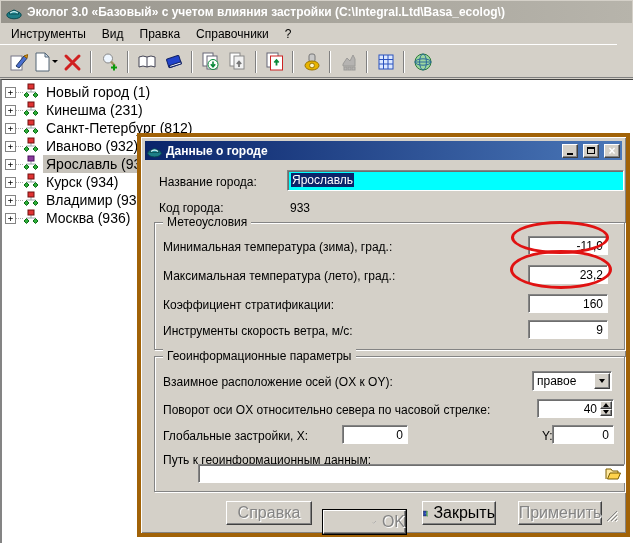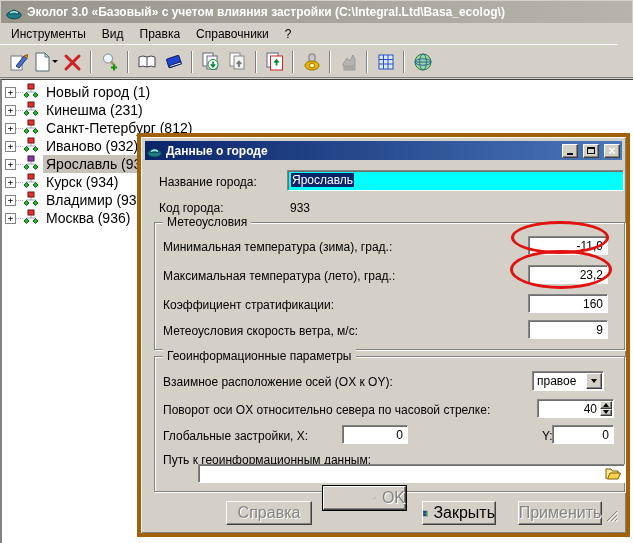--- a/index.html
+++ b/index.html
@@ -361,28 +361,28 @@
       <span class="lbl" style="left:145px; top:41px;">933</span>
 
       <div class="group" style="left:9px; top:62px; width:471px; height:128px;">
         <span class="group-title">Метеоусловия</span>
         <span class="lbl" style="left:8px; top:17px;">Минимальная температура (зима), град.:</span>
         <div class="sunken val-right" style="left:373px; top:13px; width:80px; height:19px;">-11,9</div>
         <span class="lbl" style="left:8px; top:46px;">Максимальная температура (лето), град.:</span>
         <div class="sunken val-right" style="left:373px; top:42px; width:80px; height:19px;">23,2</div>
         <span class="lbl" style="left:8px; top:75px;text-align:right;">Коэффициент стратификации:</span>
         <div class="sunken val-right" style="left:373px; top:71px; width:80px; height:19px;">160</div>
-        <span class="lbl" style="left:8px; top:101px;">Метеоусловия скорость ветра, м/с:</span>
+        <span class="lbl" style="left:8px; top:101px;">Инструменты скорость ветра, м/с:</span>
         <div class="sunken val-right" style="left:373px; top:97px; width:80px; height:19px;">9</div>
       </div>
 
       <div class="group" style="left:9px; top:196px; width:471px; height:136px;">
         <span class="group-title">Геоинформационные параметры</span>
         <span class="lbl" style="left:8px; top:18px;">Взаимное расположение осей (OX к OY):</span>
-        <div class="sunken" style="left:377px; top:14px; width:72px; height:20px;">
+        <div class="sunken" style="left:377px; top:14px; width:80px; height:20px;">
           <div class="combo-text">правое</div>
           <span class="combo-btn">
               <span class="arr-dn"></span>
             </span>
         </div>
         <span class="lbl" style="left:8px; top:46px;">Поворот оси OX относительно севера по часовой стрелке:</span>
         <div class="sunken" style="left:382px; top:42px; width:77px; height:19px;">
           <div class="val-right" style="padding-right:16px;">40</div>
           <span class="spin-col">
             <span class="spin-btn">
@@ -405,21 +405,21 @@
                 <path d="M1 12 V2 h5 l1.5 2 H13 v2" fill="#ffe9a0" stroke="#7a5c00"></path>
                 <path d="M2.5 12 L5 6 h10.5 l-2.5 6 Z" fill="#ffd34d" stroke="#7a5c00"></path>
               </svg>
           </span>
         </div>
       </div>
 
       <button class="dlg-btn" style="left:81px; top:341px; width:86px;">
         <span class="dis-text">Справка</span>
       </button>
-      <button class="dlg-btn default" style="left:178px; top:326px; width:83px;padding-left:48px;">
+      <button class="dlg-btn default" style="left:178px; top:350px; width:83px;padding-left:48px;">
         <svg width="15" height="13" viewBox="0 0 15 13">
             <path d="M2.5 6.5 L6 10 L12.5 2" fill="none" stroke="#8a8a8a" stroke-width="2"></path>
             <path d="M3.5 7.5 L7 11 L13.5 3" fill="none" stroke="#fff" stroke-width="1"></path>
           </svg>
         <span class="dis-text">OK</span>
       </button>
       <button class="dlg-btn" style="left:277px; top:341px; width:74px;">
         <svg width="14" height="15" viewBox="0 0 14 15">
             <rect x="1" y="1" width="8" height="13" fill="#2a4ab0" stroke="#101840"></rect>
             <path d="M9 1 L13 2.5 V14.5 L9 14 Z" fill="#8fd08f" stroke="#2a6a2a"></path>

